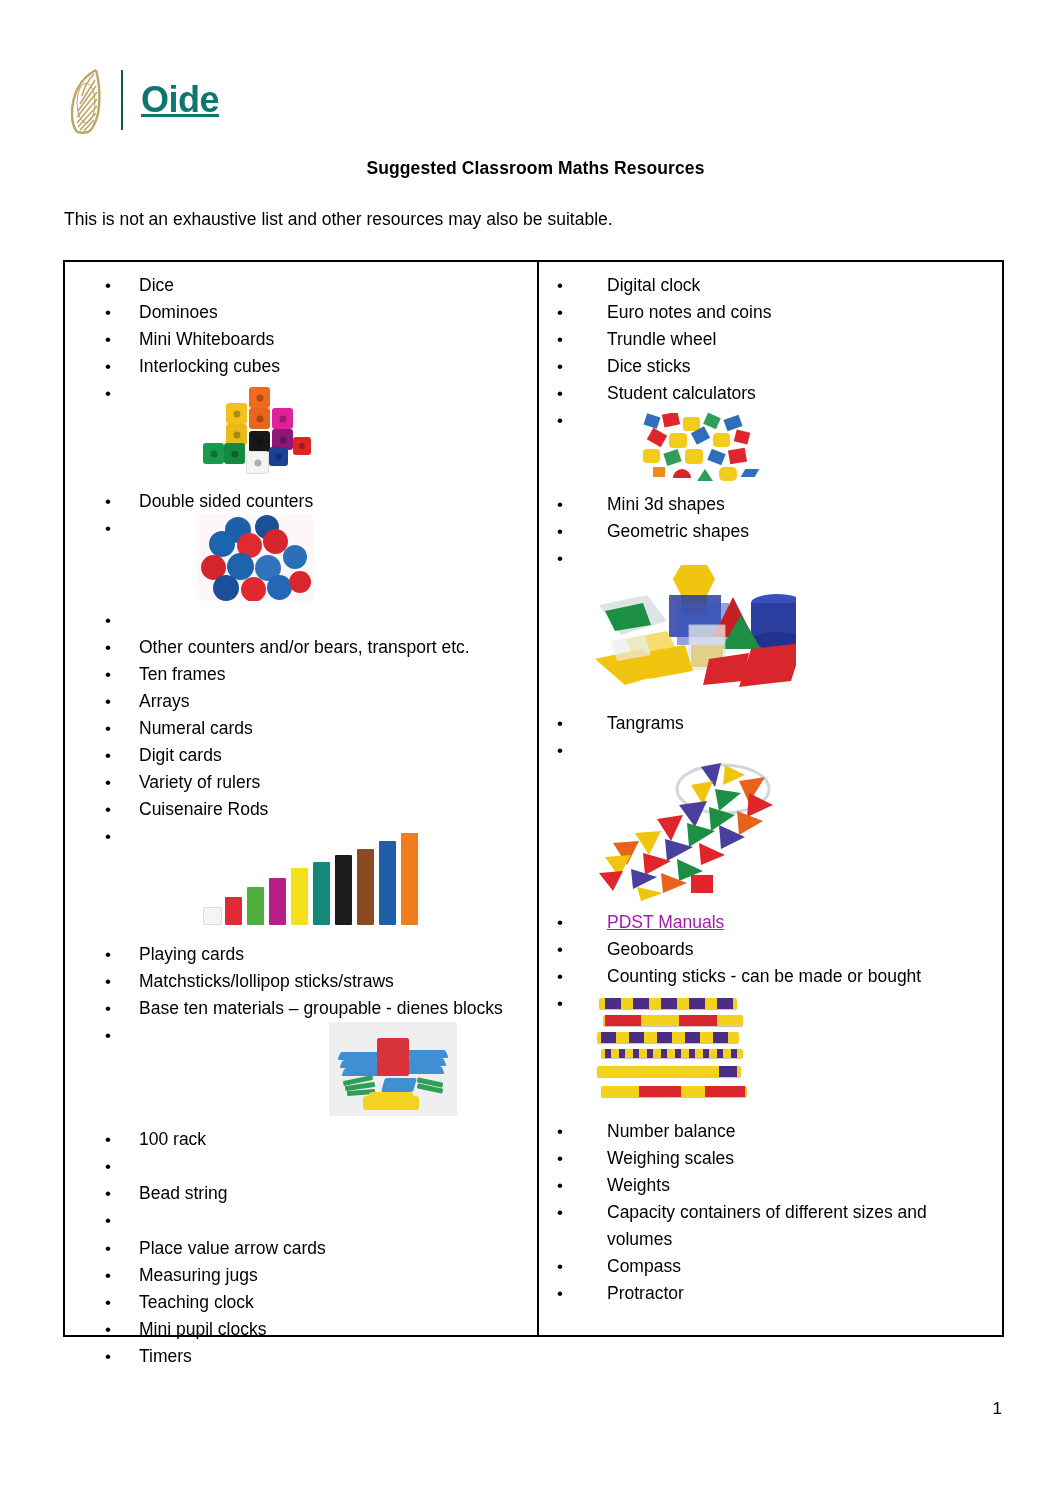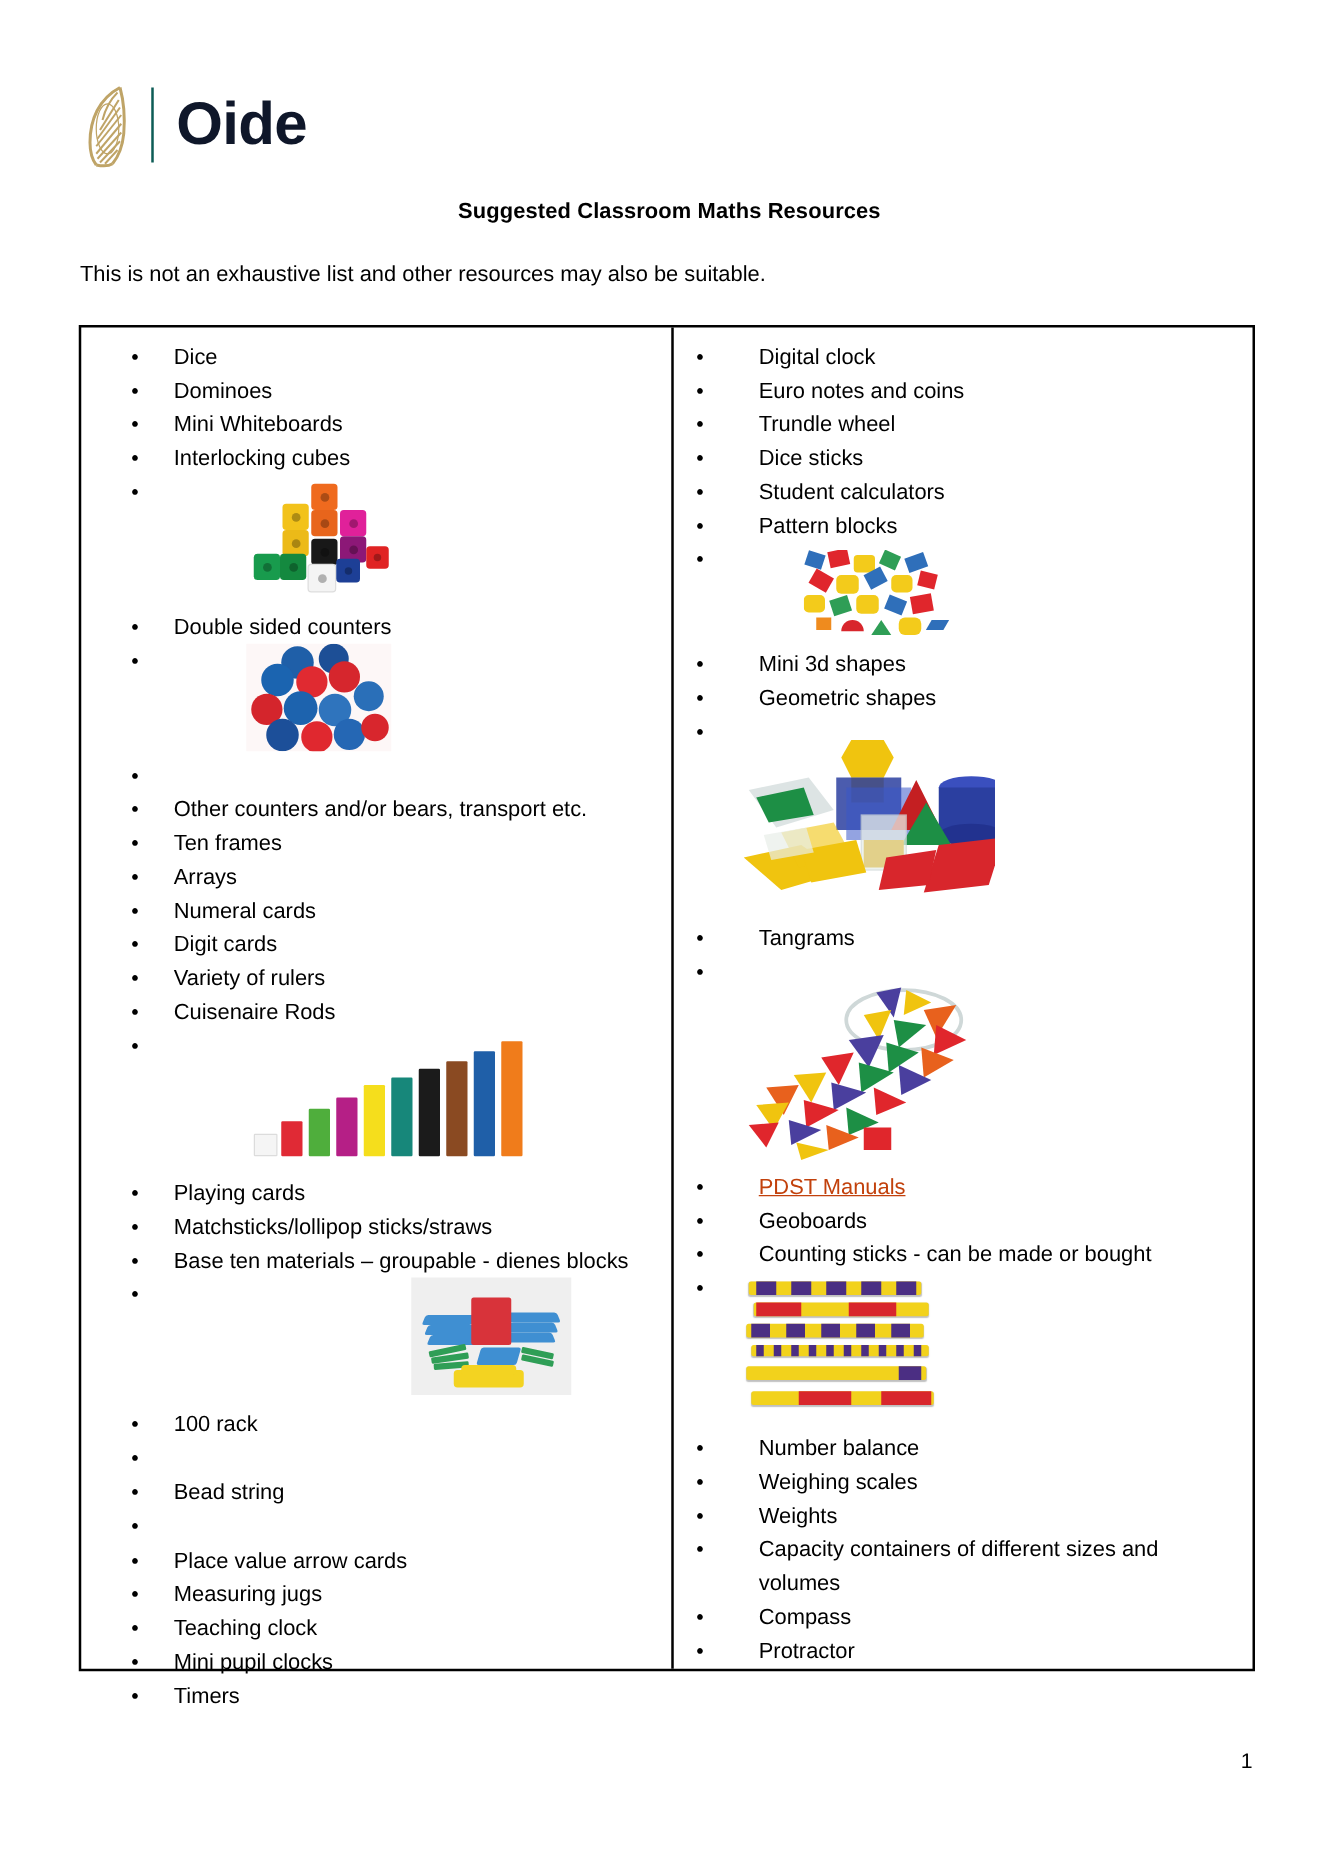--- a/index.html
+++ b/index.html
@@ -30,25 +30,26 @@
     height: 70px;
     display: block;
   }
   .logo-divider {
     width: 2px;
     height: 60px;
     background: #0d5c56;
     margin: 0 18px 0 12px;
   }
   .logo-word {
-    font-size: 48px;
+    font-size: 36px;
     font-weight: 700;
-    color: #0f172a;
+    color: #0f766e;
     letter-spacing: -0.5px;
     line-height: 1;
+    text-decoration: underline;
   }
 
   
   .doc-title {
     position: absolute;
     left: 12px;
     right: 0;
     top: 158px;
     text-align: center;
     font-size: 17.5px;
@@ -111,21 +112,21 @@
   ul.res-list > li.blank-item {
     height: 27px;
   }
   .col-right ul.res-list > li {
     padding-left: 68px;
   }
   .col-right ul.res-list > li::before {
     left: 18px;
   }
   li .link {
-    color: #c2410c;
+    color: #a21caf;
     text-decoration: underline;
   }
 
   
   .pic-gap { position: relative; }
 
   
   .pic {
     position: absolute;
     overflow: hidden;
@@ -323,21 +324,20 @@
     </ul>
   </div>
 
   <div class="col col-right">
     <ul class="res-list">
       <li>Digital clock</li>
       <li>Euro notes and coins</li>
       <li>Trundle wheel</li>
       <li>Dice sticks</li>
       <li>Student calculators</li>
-      <li>Pattern blocks</li>
 
       <li class="pic-gap" style="height:84px">
         <div class="pic pattern-pic" style="top:6px">
           <div class="pb" style="left:2px;  top:2px;  width:14px; height:12px; background:#2f6fba; transform:rotate(18deg);"></div>
           <div class="pb" style="left:20px; top:0px;  width:16px; height:13px; background:#e0262c; transform:rotate(-12deg);"></div>
           <div class="pb" style="left:40px; top:4px;  width:17px; height:14px; background:#f3cb1b; border-radius:3px;"></div>
           <div class="pb" style="left:62px; top:2px;  width:14px; height:12px; background:#2f9e56; transform:rotate(24deg);"></div>
           <div class="pb" style="left:82px; top:4px;  width:16px; height:12px; background:#2f6fba; transform:rotate(-20deg);"></div>
           <div class="pb" style="left:6px;  top:18px; width:16px; height:13px; background:#e0262c; transform:rotate(30deg);"></div>
           <div class="pb" style="left:26px; top:20px; width:18px; height:15px; background:#f3cb1b; border-radius:4px;"></div>

